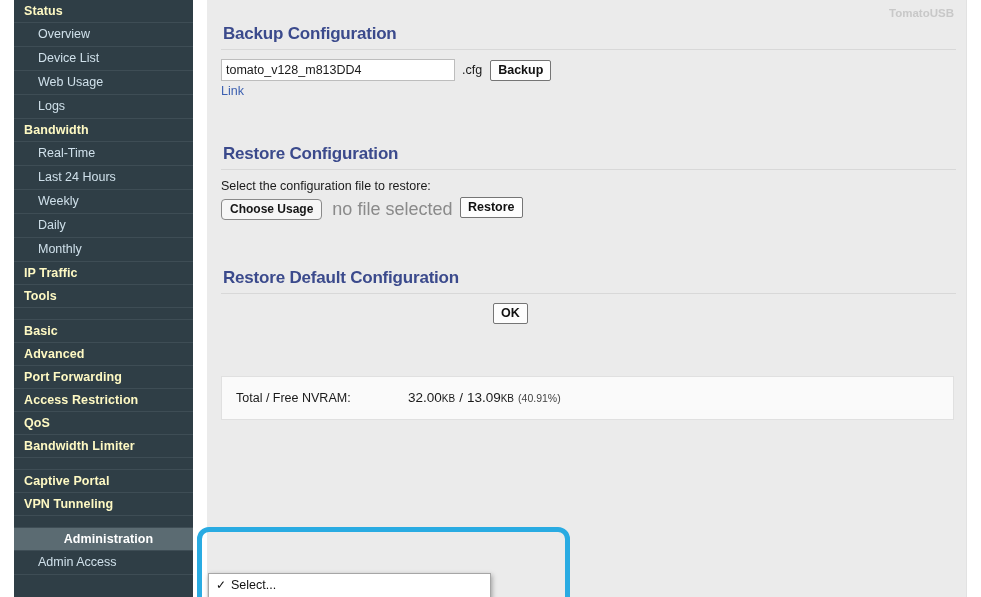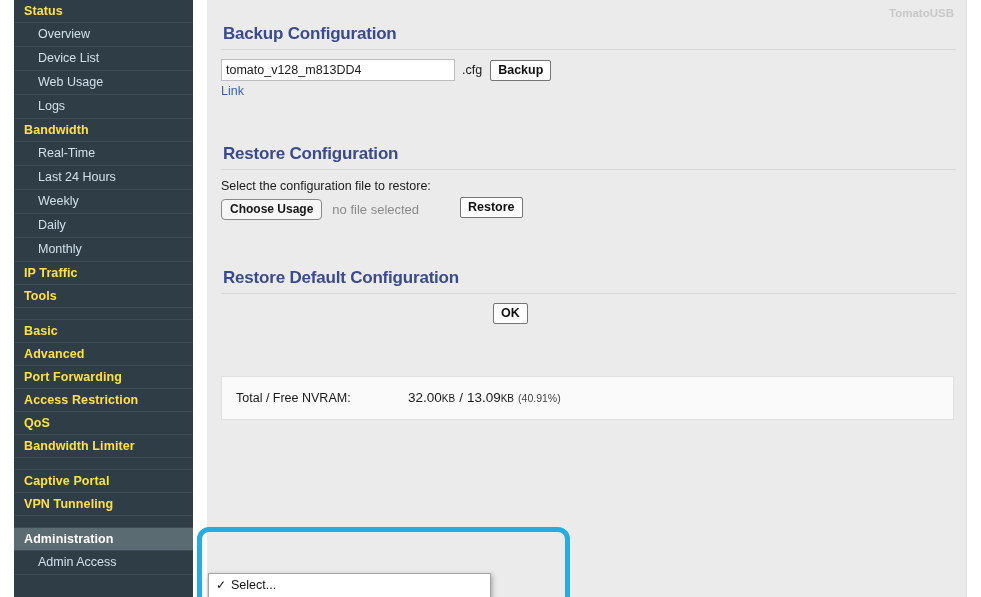--- a/index.html
+++ b/index.html
@@ -28,30 +28,31 @@
   }
   .nav-group-spacer {
     height: 11px;
     background: #2f3e46;
     border-bottom: 1px solid #3e4d55;
   }
   .nav-head {
     height: 22px;
     line-height: 22px;
     padding-left: 10px;
-    color: #fde047;
+    color: #fef9c3;
     font-weight: bold;
     font-size: 12.5px;
     border-bottom: 1px solid #3e4d55;
     background: #2f3e46;
     letter-spacing: 0.1px;
   }
   .nav-head.active {
     background: #5b6b72;
     color: #ffffff;
+    text-align: center;
   }
   .nav-item {
     height: 23px;
     line-height: 23px;
     padding-left: 24px;
     color: #cfe0ea;
     font-size: 12.5px;
     border-bottom: 1px solid #3e4d55;
     background: #2f3e46;
   }
@@ -146,21 +147,21 @@
     font-size: 12px;
     font-weight: bold;
     color: #161616;
     line-height: 15px;
   }
   .filetxt {
     display: inline-block;
     vertical-align: middle;
     margin-left: 10px;
     color: #8a8a8a;
-    font-size: 13px;
+    font-size: 18px;
   }
   .label {
     color: #1a1a1a;
     font-size: 12.5px;
   }
 
   
   #highlight {
     position: absolute;
     left: -10px;

